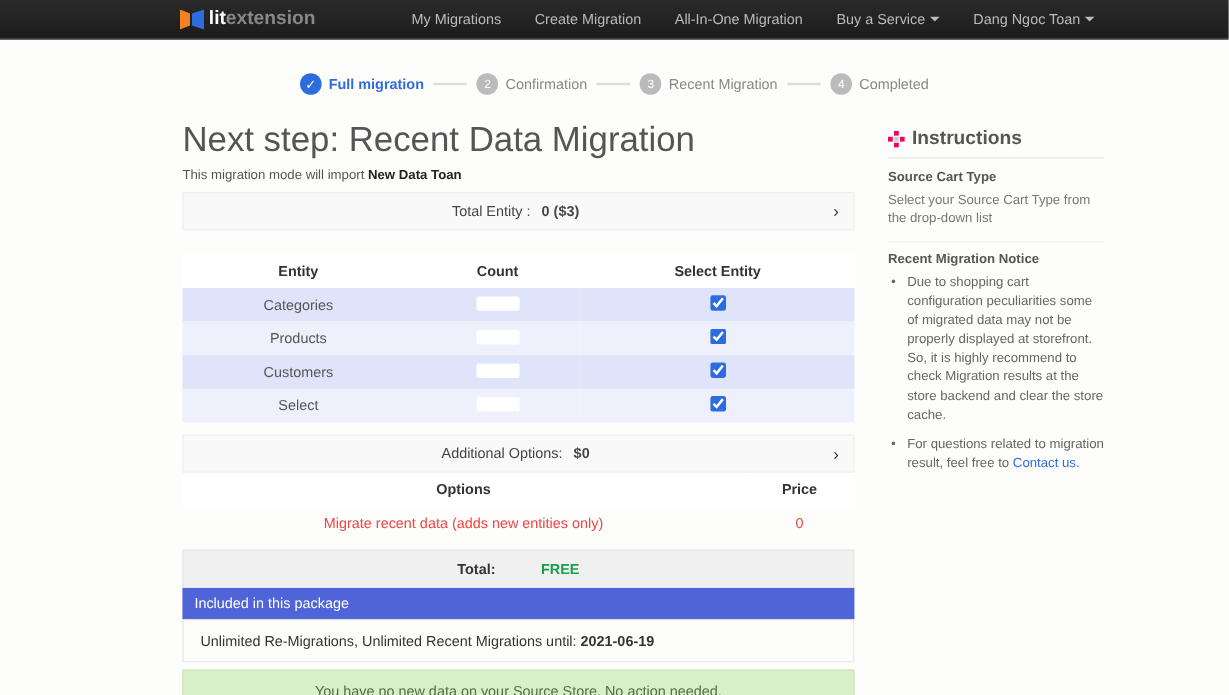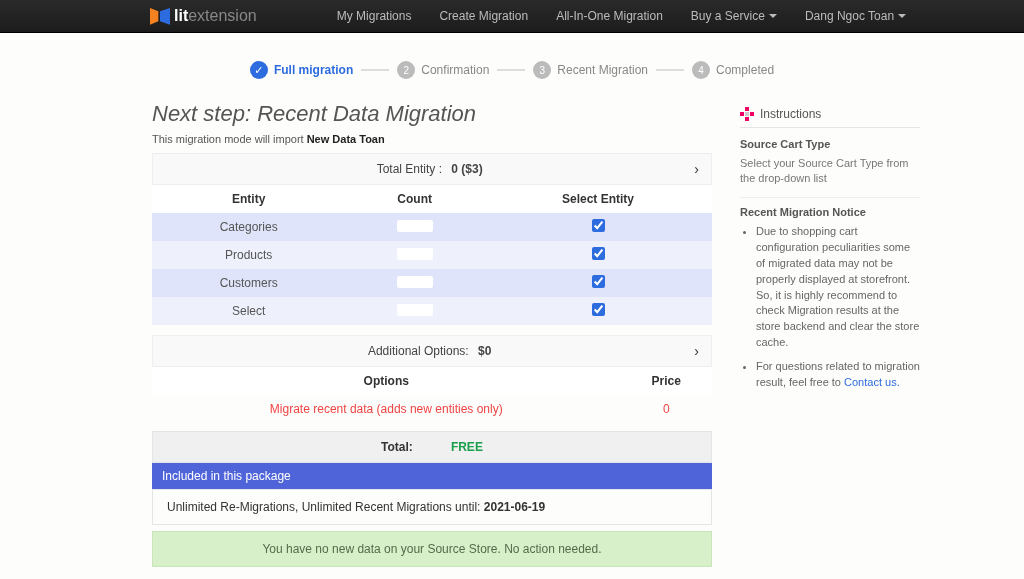--- a/index.html
+++ b/index.html
@@ -1,68 +1,68 @@
 <!DOCTYPE html>
 <html><head>
 <meta charset="utf-8">
 <style>
   * { box-sizing: border-box; margin: 0; padding: 0; }
   body { font-family: Arial, Helvetica, sans-serif; background: #fdfdfb; font-size: 13px; color: #333; width: 1024px; }
   
   .topnav { background: linear-gradient(#2a2a2a,#1c1c1c); height: 33px; display: flex; align-items: center; padding: 0 0 0 150px; border-bottom: 1px solid #000; }
   .logo { display: flex; align-items: center; margin-right: 80px; }
   .logo-icon { width: 20px; height: 16px; display: inline-block; margin-right: 4px; }
-  .logo-text { color: #fff; font-size: 16px; font-weight: 400; }
+  .logo-text { color: #fff; font-size: 16px; font-weight: 700; }
   .logo-text span.ext { color: #888; }
   .nav-items { display: flex; gap: 28px; }
   .nav-item { color: #bbb; font-size: 12px; cursor: pointer; display: flex; align-items: center; }
   .caret { display:inline-block; margin-left:4px; width:0; height:0; border-left:4px solid transparent; border-right:4px solid transparent; border-top:4px solid #bbb; }
   
   .stepper { display:flex; justify-content:center; align-items:center; margin: 28px 0 22px; }
   .step { display:flex; align-items:center; font-size:12px; color:#888; }
   .step-circle { width:18px; height:18px; border-radius:50%; background:#bbb; color:#fff; display:flex; align-items:center; justify-content:center; font-size:10px; margin-right:6px;}
   .step.active .step-circle { background:#2d6cdf; }
   .step.active .step-label { color:#2d6cdf; font-weight:bold; }
   .step-line { width:28px; height:2px; background:#ddd; margin:0 8px; }
   .check { font-size:11px; }
   
   .container { width: 860px; margin: 0 auto 0 152px; display:flex; gap: 28px; align-items: flex-start;}
   .main { width: 560px; }
   .side { width: 180px; font-size:11px; }
   
-  h1 { font-size:22px; font-weight:400; color:#555; margin-bottom:6px;font-style:italic; }
+  h1 { font-size:29px; font-weight:400; color:#555; margin-bottom:6px; }
   .subtitle { font-size:11px; color:#555; margin-bottom:8px; }
   .subtitle b { color:#222; }
   
   .panel-blue { background:#4f64d9; color:#fff; padding:6px 10px; font-size:12px; }
   .section-toggle { background:#f9f9f9; border:1px solid #eee; padding:7px 12px; display:flex; justify-content:space-between; align-items:center; font-size:12px; color:#444; cursor:pointer;}
   .section-toggle .val { margin-left:6px; font-weight:bold; }
   .chevron { font-size:14px; color:#333; }
   
-  table.ent { width:100%; border-collapse:collapse; font-size:12px; }
+  table.ent { width:100%; border-collapse:collapse; font-size:12px;margin-top:20px; }
   table.ent th { background:#fff; padding:7px 10px; font-weight:bold; color:#333; text-align:center; }
   table.ent td { padding:6px 10px; text-align:center; color:#555; }
   table.ent tr.row-even td { background:#dfe4fa; }
   table.ent tr.row-odd td { background:#eef0fc; }
   .count-redact { display:inline-block; width:36px; height:12px; background:#fff; border-radius:2px; }
   .cb { accent-color:#2d6cdf; }
   
   table.opt { width:100%; border-collapse:collapse; font-size:12px; }
   table.opt th { padding:7px 10px; font-weight:bold; color:#333; text-align:center; background:#fff;}
   table.opt td { padding:7px 10px; color:#ef4444; text-align:center; }
   
   .total-row { background:#f0f0f0; border:1px solid #e5e5e5; padding:8px 10px; display:flex; justify-content:center; align-items:center; gap:18px; margin-top:8px;}
   .total-row .lbl { font-weight:bold; font-size:12px;}
   .total-row .val { color:#1a9e4b; font-weight:bold; font-size:12px;padding-left:20px;}
   .package-info { border:1px solid #e5e5e5; padding:10px 14px; font-size:12px; color:#333; }
   .alert-green { background:#d8f0ca; border:1px solid #c9e6b8; color:#556b4a; text-align:center; padding:10px; font-size:12px; margin-top:6px;}
   
   .side-head { display:flex; align-items:center; gap:6px; padding:6px 0; border-bottom:1px solid #e6e6e6; margin-bottom:10px;}
   .side-head-icon { width:14px; height:14px; display:inline-block; }
-  .side-head-title { font-weight:normal; font-size:12px; color:#555; }
+  .side-head-title { font-weight:bold; font-size:16px; color:#555; }
   .side-sub { font-weight:bold; font-size:11px; color:#555; margin-bottom:6px; }
   .side-desc { color:#777; font-size:11px; margin-bottom:10px; line-height:1.4; }
   .side-notice { font-weight:bold; font-size:11px; color:#555; border-top:1px solid #eee; padding-top:8px; margin-bottom:6px;}
   .side ul { list-style: disc; padding-left:16px; color:#555; }
   .side li { margin-bottom:8px; font-size:11px; line-height:1.45; color:#666; }
   .side a { color:#2d6cdf; text-decoration:none; }
   .spacer { height:10px; }
 </style>
 </head>
 <body>

